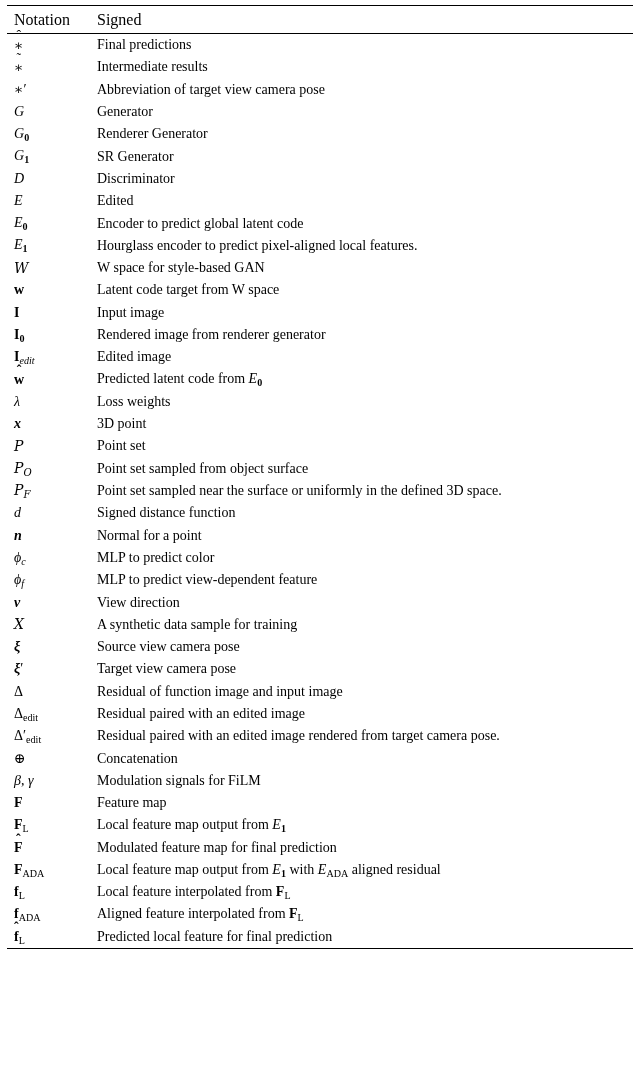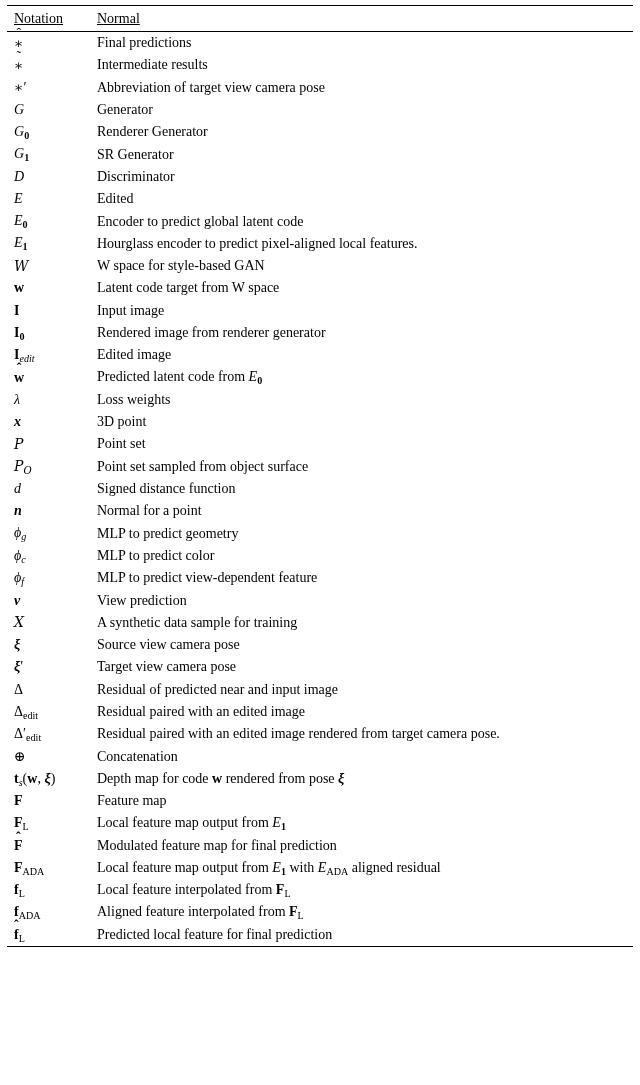--- a/index.html
+++ b/index.html
@@ -13,22 +13,21 @@
     border-collapse:collapse;
     font-size:14px;
     border-top:1.6px solid #000;
     border-bottom:1.6px solid #000;
   }
   thead th{
     font-weight:normal;
     text-align:left;
     padding:5px 0 4px 0;
     border-bottom:0.9px solid #000;
-    font-size:14px;
-    text-decoration:underline;
+    font-size:16px;
   }
   th.ncol, td.ncell{width:82px;padding-left:7px;}
   tbody td{
     height:22.3px;
     vertical-align:middle;
     white-space:nowrap;
     padding-top:0;padding-bottom:0;
   }
   td.mcell{padding-left:0;}
   .it{font-style:italic;}
@@ -42,21 +41,21 @@
   }
 </style>
 </head>
 <body>
 
 <div class="table-wrap">
   <table class="notation-table">
     <thead>
       <tr>
         <th class="ncol">Notation</th>
-        <th>Normal</th>
+        <th>Signed</th>
       </tr>
     </thead>
     <tbody>
         <tr>
           <td class="ncell"><span class="accwrap"><span class="accmark">ˆ</span><span>∗</span></span></td>
           <td class="mcell"><span>Final predictions</span></td>
         </tr>
         <tr>
           <td class="ncell"><span class="accwrap"><span class="accmark">˜</span><span>∗</span></span></td>
           <td class="mcell"><span>Intermediate results</span></td>
@@ -127,74 +126,74 @@
         </tr>
         <tr>
           <td class="ncell"><span class="cal">P</span></td>
           <td class="mcell"><span>Point set</span></td>
         </tr>
         <tr>
           <td class="ncell"><span class="cal">P</span><span class="cal sub">O</span></td>
           <td class="mcell"><span>Point set sampled from object surface</span></td>
         </tr>
         <tr>
+          <td class="ncell"><span class="cal">P</span><span class="cal sub">F</span></td>
+          <td class="mcell"><span>Point set sampled near the surface or uniformly in the defined 3D space.</span></td>
+        </tr>
+        <tr>
           <td class="ncell"><span class="it">d</span></td>
           <td class="mcell"><span>Signed distance function</span></td>
         </tr>
         <tr>
           <td class="ncell"><span class="it bf">n</span></td>
           <td class="mcell"><span>Normal for a point</span></td>
         </tr>
         <tr>
-          <td class="ncell"><span class="it">ϕ</span><span class="it sub">g</span></td>
-          <td class="mcell"><span>MLP to predict geometry</span></td>
-        </tr>
-        <tr>
           <td class="ncell"><span class="it">ϕ</span><span class="it sub">c</span></td>
           <td class="mcell"><span>MLP to predict color</span></td>
         </tr>
         <tr>
           <td class="ncell"><span class="it">ϕ</span><span class="it sub">f</span></td>
           <td class="mcell"><span>MLP to predict view-dependent feature</span></td>
         </tr>
         <tr>
           <td class="ncell"><span class="it bf">v</span></td>
-          <td class="mcell"><span>View prediction</span></td>
+          <td class="mcell"><span>View direction</span></td>
         </tr>
         <tr>
           <td class="ncell"><span class="cal">X</span></td>
           <td class="mcell"><span>A synthetic data sample for training</span></td>
         </tr>
         <tr>
           <td class="ncell"><span class="it bf">ξ</span></td>
           <td class="mcell"><span>Source view camera pose</span></td>
         </tr>
         <tr>
           <td class="ncell"><span class="it bf">ξ</span><span>′</span></td>
           <td class="mcell"><span>Target view camera pose</span></td>
         </tr>
         <tr>
           <td class="ncell"><span>Δ</span></td>
-          <td class="mcell"><span>Residual of predicted near and input image</span></td>
+          <td class="mcell"><span>Residual of function image and input image</span></td>
         </tr>
         <tr>
           <td class="ncell"><span>Δ</span><span class="sub">edit</span></td>
           <td class="mcell"><span>Residual paired with an edited image</span></td>
         </tr>
         <tr>
           <td class="ncell"><span>Δ</span><span>′</span><span class="sub">edit</span></td>
           <td class="mcell"><span>Residual paired with an edited image rendered from target camera pose.</span></td>
         </tr>
         <tr>
           <td class="ncell"><span>⊕</span></td>
           <td class="mcell"><span>Concatenation</span></td>
         </tr>
         <tr>
-          <td class="ncell"><span class="bf">t</span><span class="it sub">s</span><span>(</span><span class="bf">w</span><span>, </span><span class="it bf">ξ</span><span>)</span></td>
-          <td class="mcell"><span>Depth map for code </span><span class="bf">w</span><span> rendered from pose </span><span class="it bf">ξ</span></td>
+          <td class="ncell"><span class="it">β</span><span>, </span><span class="it">γ</span></td>
+          <td class="mcell"><span>Modulation signals for FiLM</span></td>
         </tr>
         <tr>
           <td class="ncell"><span class="bf">F</span></td>
           <td class="mcell"><span>Feature map</span></td>
         </tr>
         <tr>
           <td class="ncell"><span class="bf">F</span><span class="sub">L</span></td>
           <td class="mcell"><span>Local feature map output from </span><span class="it">E</span><span class="bf sub">1</span></td>
         </tr>
         <tr>

